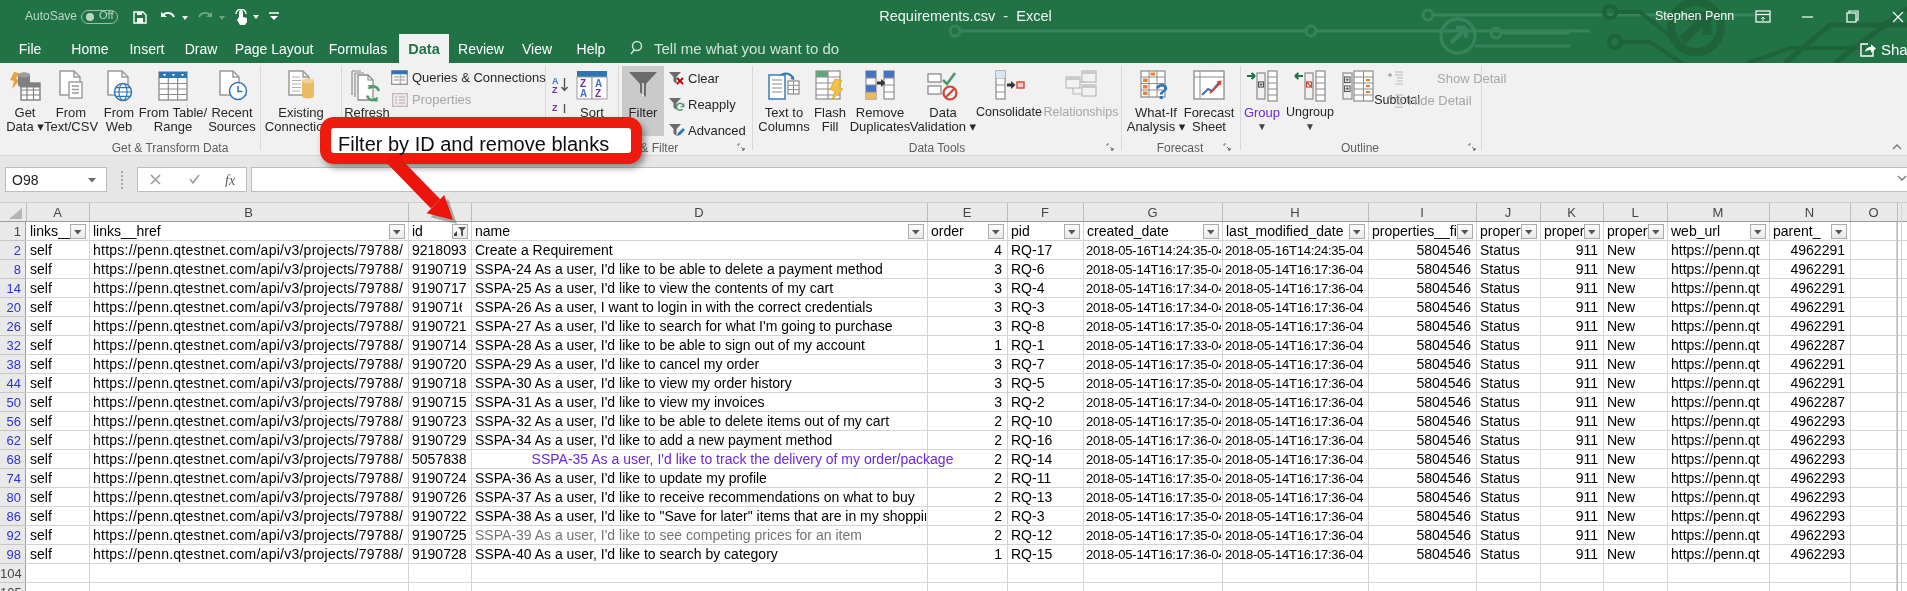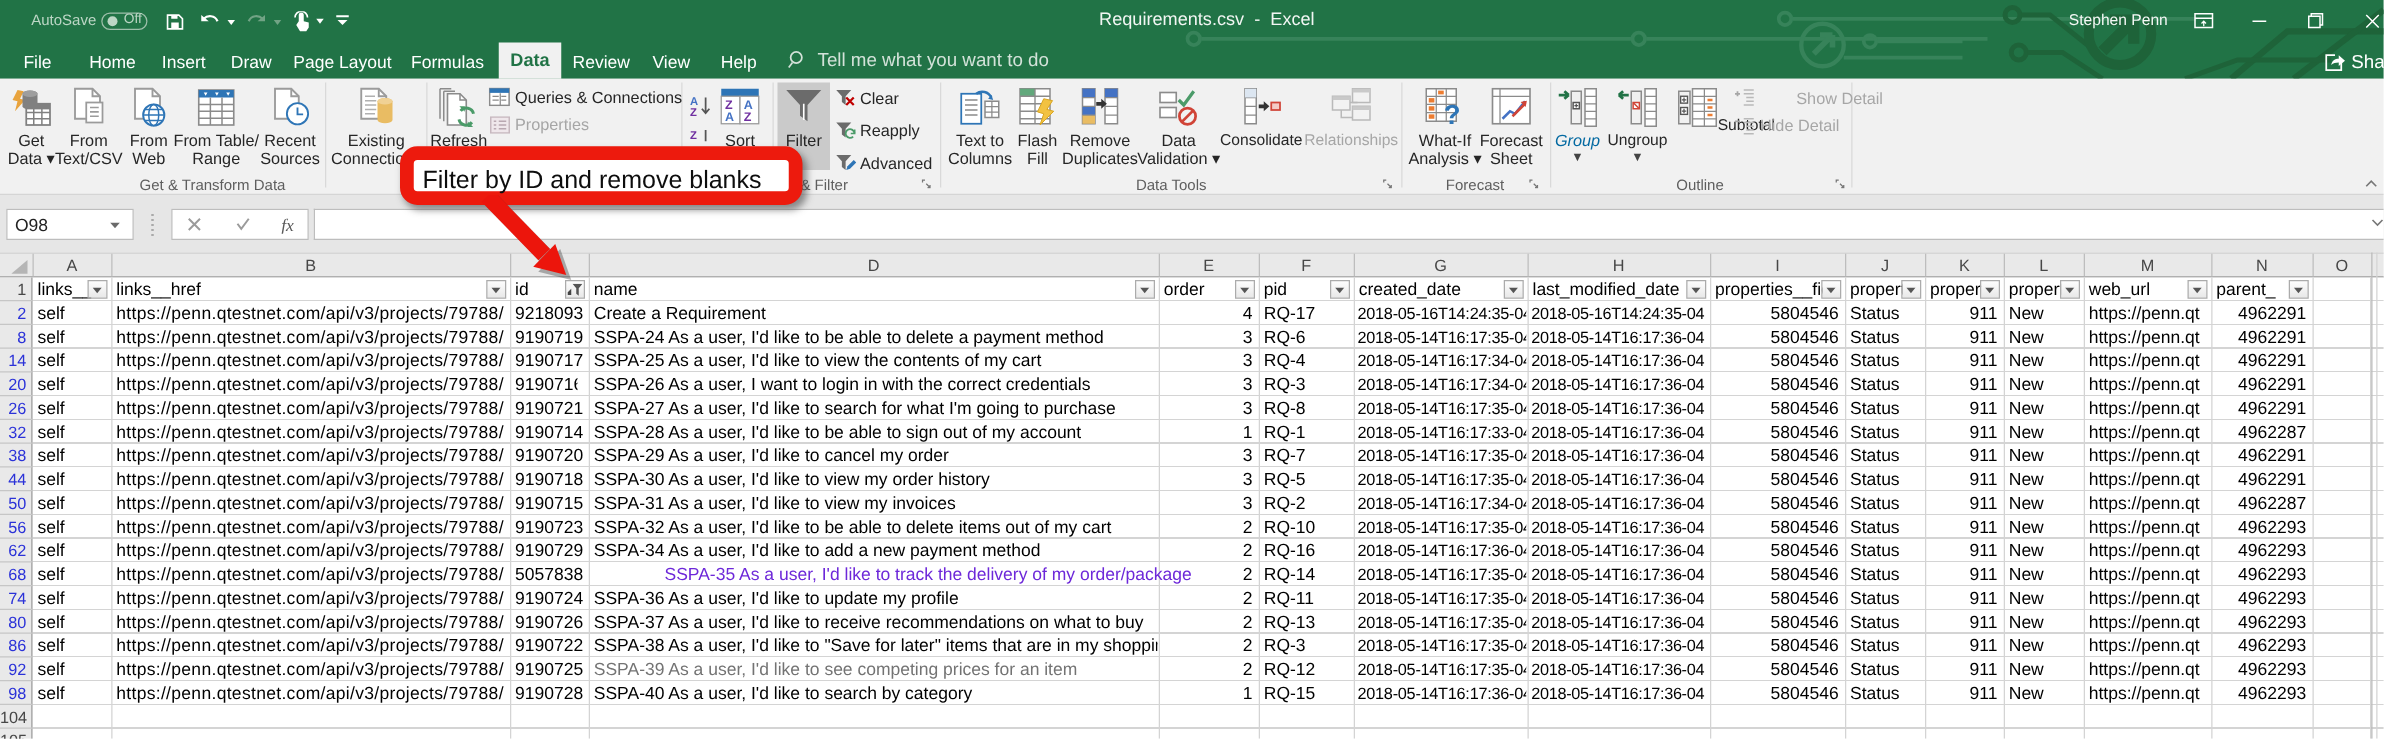--- a/index.html
+++ b/index.html
@@ -309,21 +309,21 @@
 <div class="abs tl" style="left:1149px;top:105px;width:120px;font-size:13px;color:#262626;text-align:center;">Forecast</div>
 <div class="abs tl" style="left:1149px;top:119px;width:120px;font-size:13px;color:#262626;text-align:center;">Sheet</div>
 <svg class="abs" style="left:1245px;top:69px" width="34" height="34" viewBox="0 0 34 34">
 <path d="M2 7 h8 M10 7 l-3.5 -3 M10 7 l-3.5 3" fill="none" stroke="#217346" stroke-width="2.2"></path>
 <rect x="12" y="4" width="8" height="26" fill="none" stroke="#8b8b8b" stroke-width="1.2"></rect>
 <rect x="13.5" y="13" width="5" height="5" fill="#fff" stroke="#555" stroke-width="1.2"></rect>
 <path d="M16 14 v3 M14.5 15.5 h3" stroke="#555" stroke-width="1"></path>
 <rect x="23" y="2" width="9" height="30" fill="#fff" stroke="#8b8b8b" stroke-width="1.2"></rect>
 <path d="M23 8 h9 M23 14 h9 M23 20 h9 M23 26 h9" stroke="#8b8b8b" stroke-width="1"></path>
 </svg>
-<div class="abs tl" style="left:1202px;top:105px;width:120px;font-size:13px;color:#0369a1;text-align:center;font-style:italic;">Group</div>
+<div class="abs tl" style="left:1202px;top:105px;width:120px;font-size:13px;color:#6d28d9;text-align:center;">Group</div>
 <div class="abs tl" style="left:1202px;top:121px;width:120px;font-size:10px;color:#444;text-align:center;">▼</div>
 <svg class="abs" style="left:1293px;top:69px" width="34" height="34" viewBox="0 0 34 34">
 <path d="M10 7 h-8 M2 7 l3.5 -3 M2 7 l3.5 3" fill="none" stroke="#217346" stroke-width="2.2"></path>
 <rect x="12" y="4" width="8" height="26" fill="none" stroke="#8b8b8b" stroke-width="1.2"></rect>
 <rect x="13.5" y="13" width="5" height="5" fill="#fff" stroke="#d04437" stroke-width="1.2"></rect>
 <path d="M13.5 13 l5 5" stroke="#d04437" stroke-width="1.2"></path>
 <rect x="23" y="2" width="9" height="30" fill="#fff" stroke="#8b8b8b" stroke-width="1.2"></rect>
 <path d="M23 8 h9 M23 14 h9 M23 20 h9 M23 26 h9" stroke="#8b8b8b" stroke-width="1"></path>
 </svg>
 <div class="abs tl" style="left:1250px;top:105px;width:120px;font-size:12.5px;color:#262626;text-align:center;">Ungroup</div>

